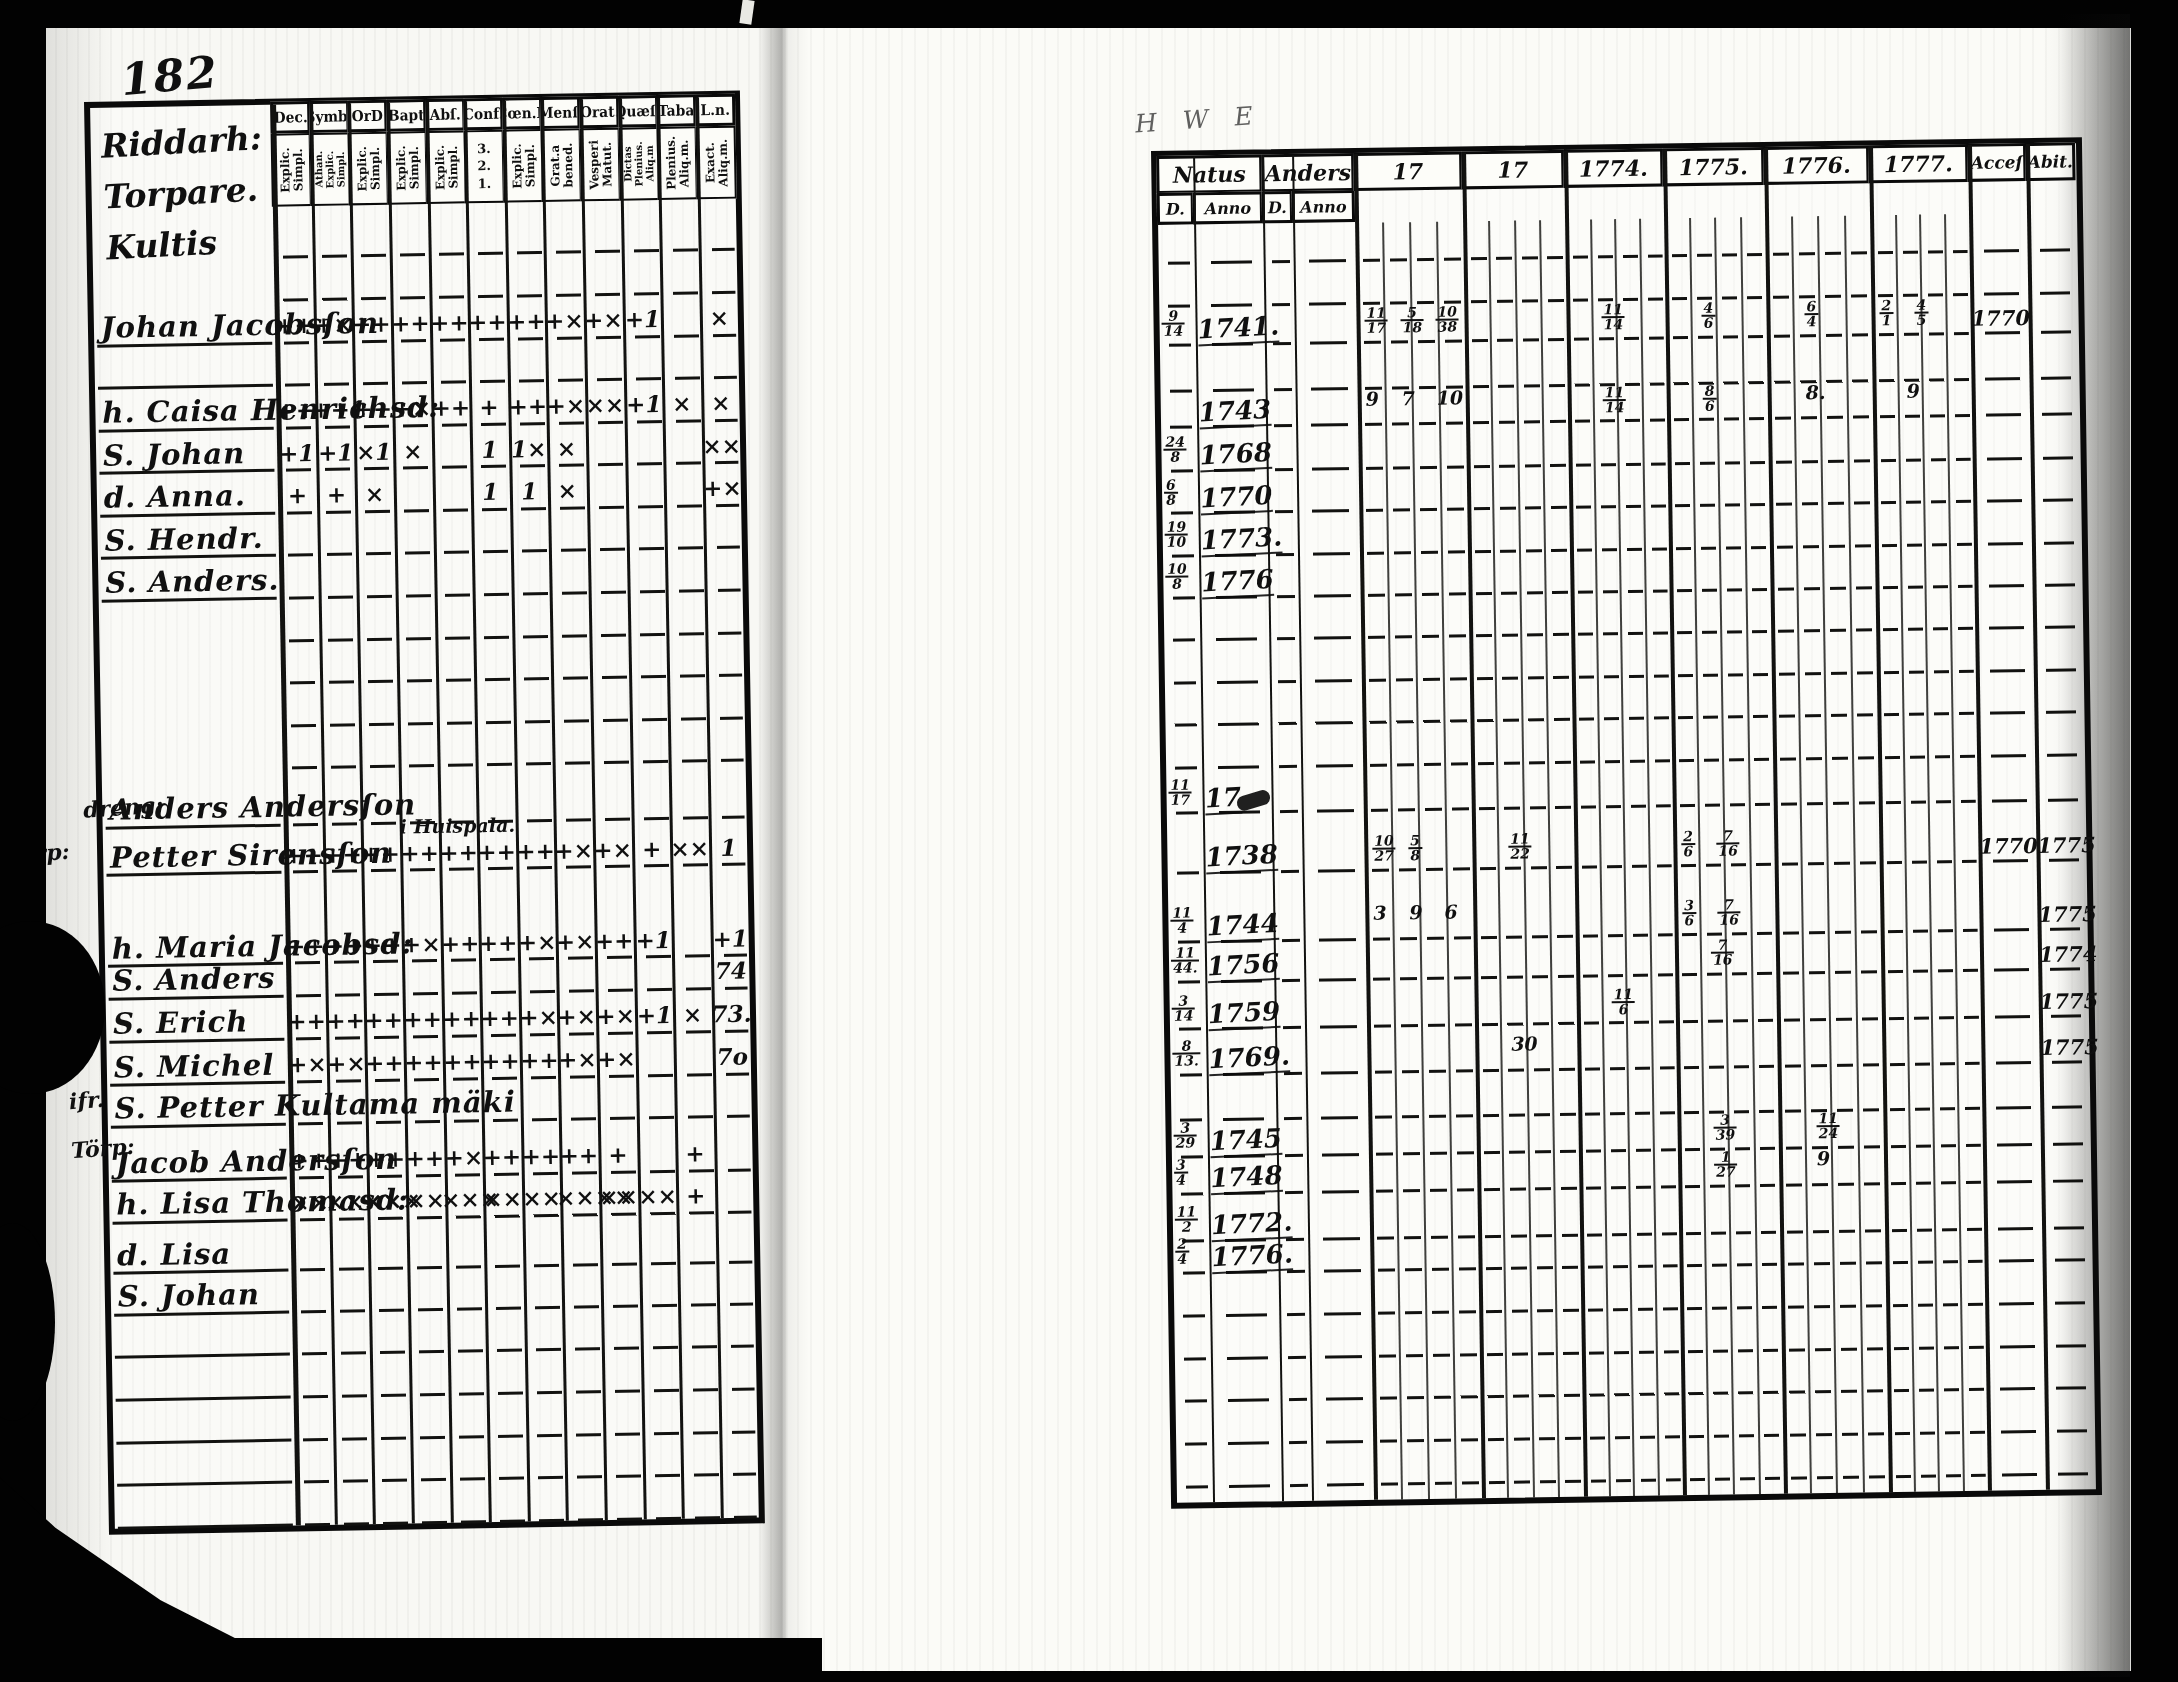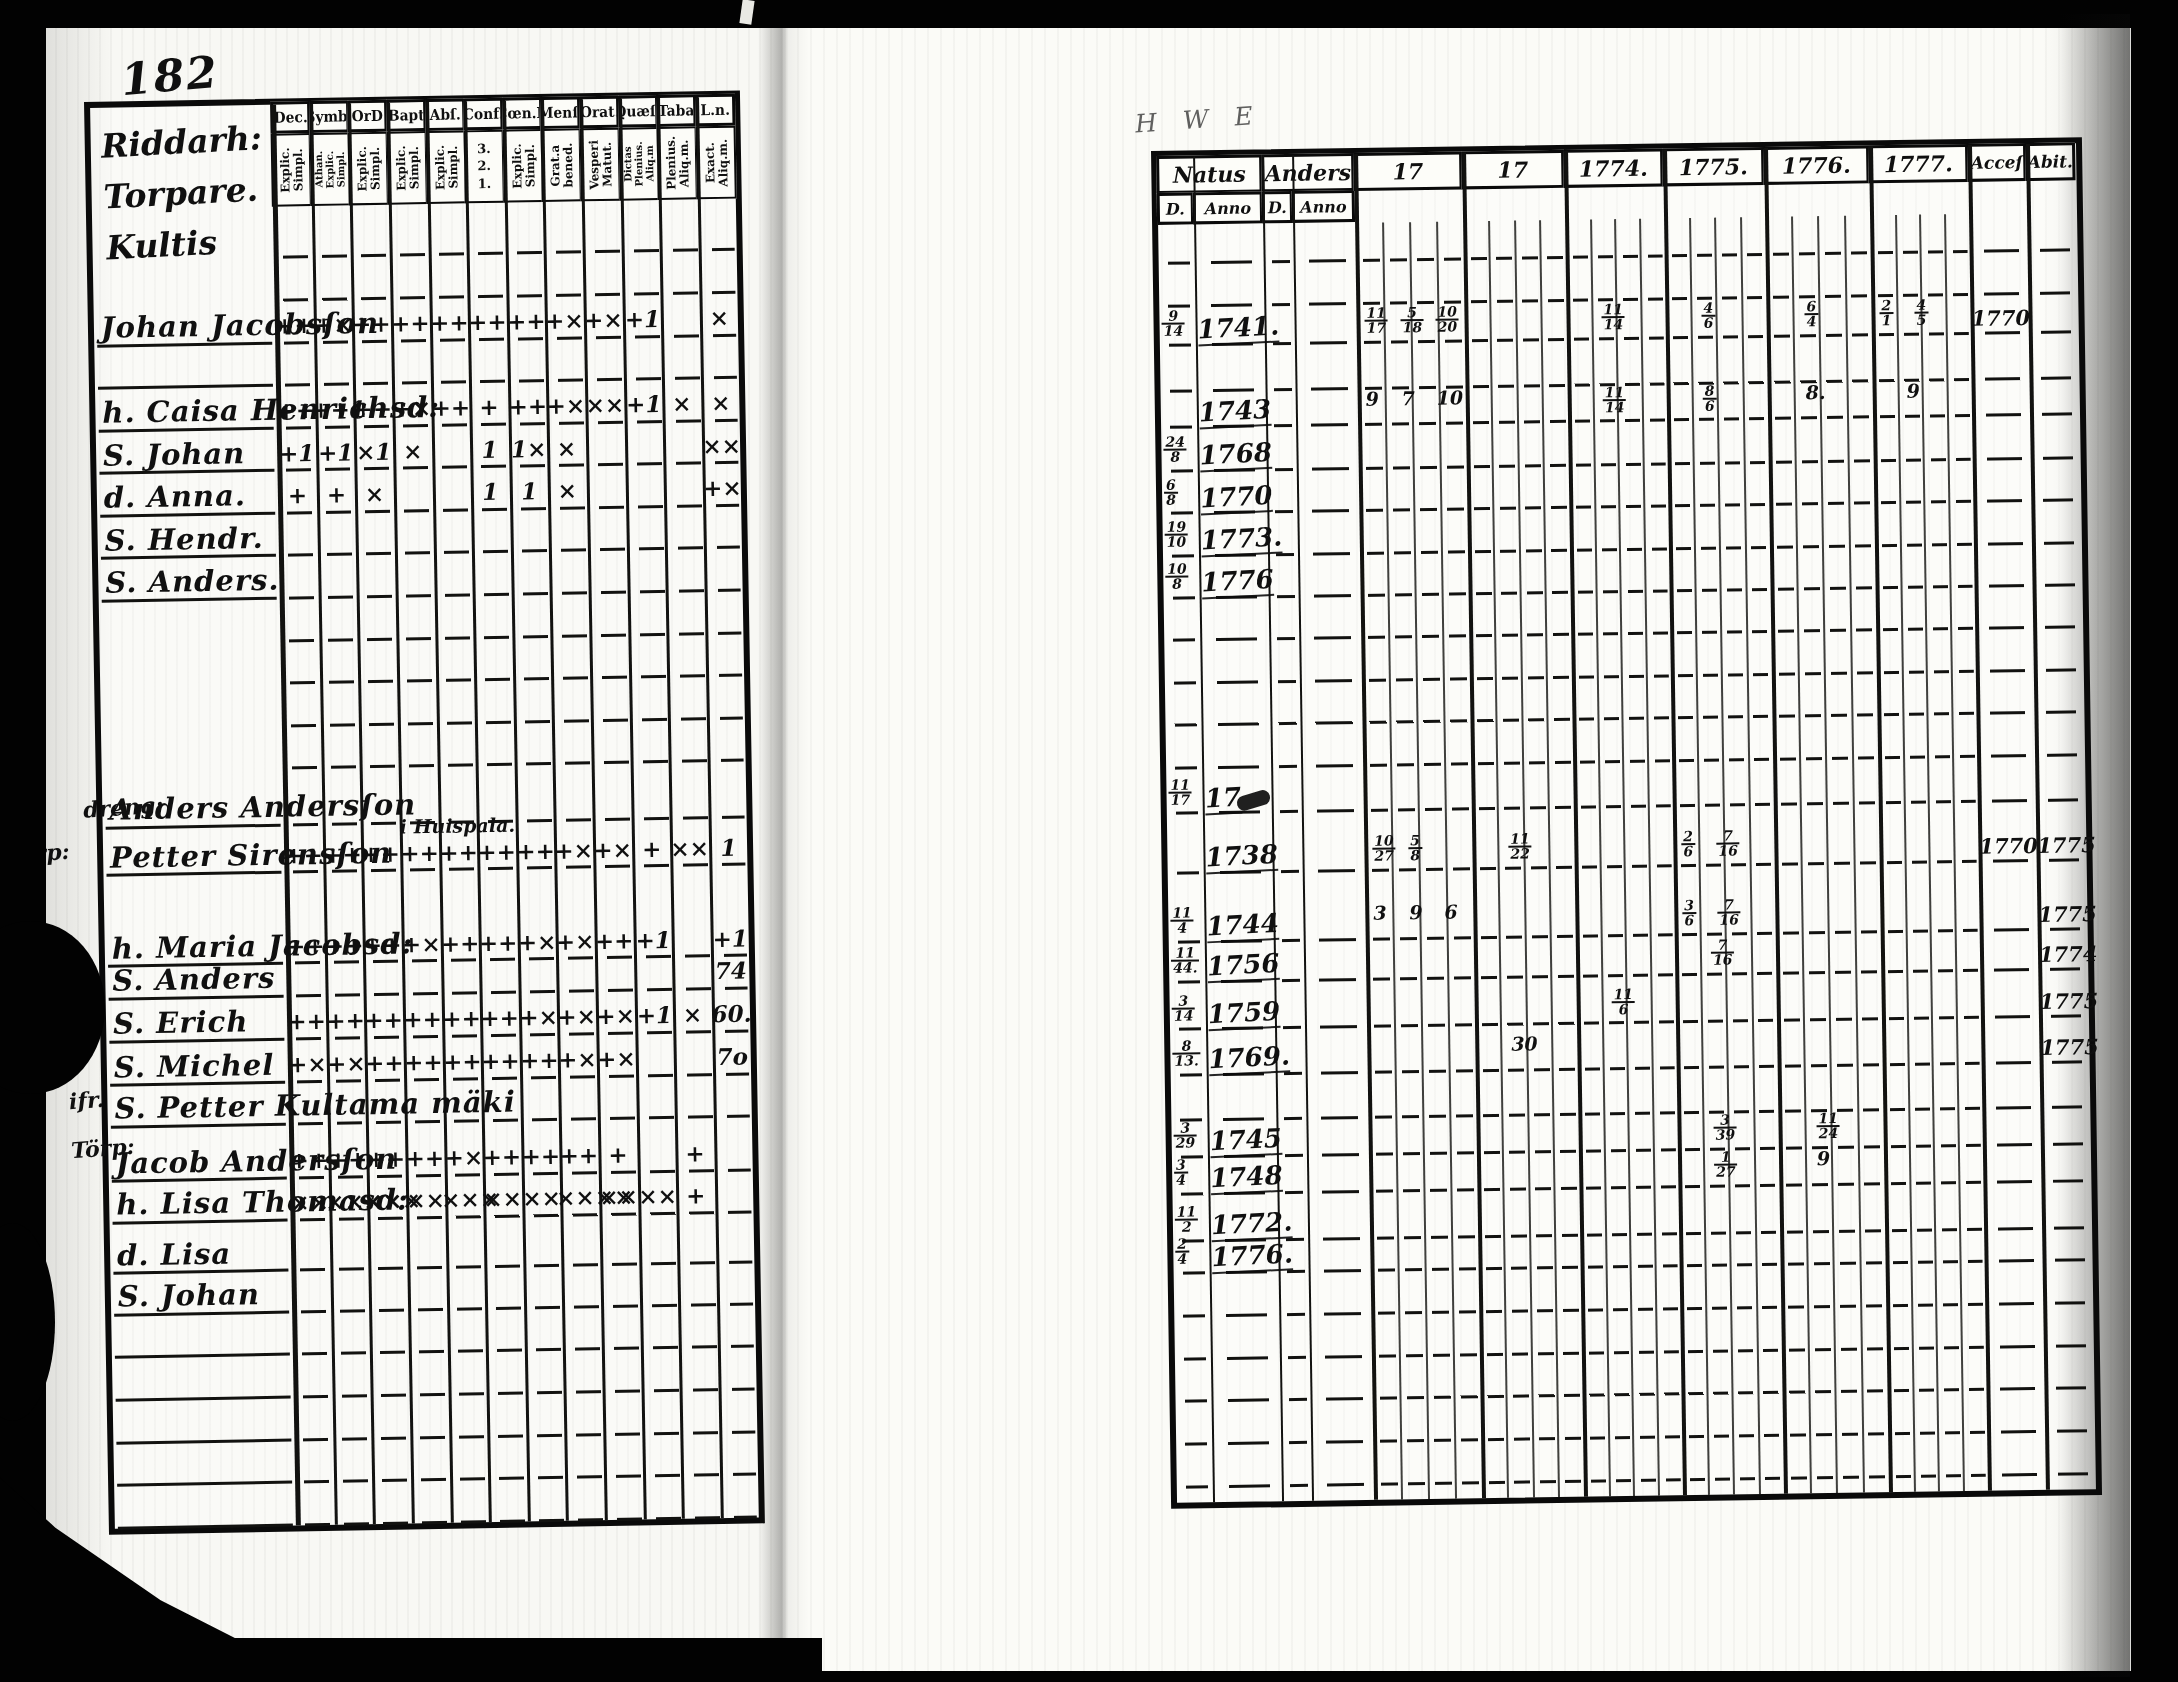--- a/index.html
+++ b/index.html
@@ -275,21 +275,21 @@
       <div style="position: absolute; left: 216px; top: 903px; width: 47px; text-align: center; font-size: 23px; font-style: italic; font-weight: 700; letter-spacing: 0px; white-space: nowrap;">++</div>
       <div style="position: absolute; left: 254px; top: 903px; width: 47px; text-align: center; font-size: 23px; font-style: italic; font-weight: 700; letter-spacing: 0px; white-space: nowrap;">++</div>
       <div style="position: absolute; left: 293px; top: 903px; width: 47px; text-align: center; font-size: 23px; font-style: italic; font-weight: 700; letter-spacing: 0px; white-space: nowrap;">++</div>
       <div style="position: absolute; left: 332px; top: 903px; width: 47px; text-align: center; font-size: 23px; font-style: italic; font-weight: 700; letter-spacing: 0px; white-space: nowrap;">++</div>
       <div style="position: absolute; left: 370px; top: 903px; width: 47px; text-align: center; font-size: 23px; font-style: italic; font-weight: 700; letter-spacing: 0px; white-space: nowrap;">++</div>
       <div style="position: absolute; left: 409px; top: 903px; width: 47px; text-align: center; font-size: 23px; font-style: italic; font-weight: 700; letter-spacing: 0px; white-space: nowrap;">+×</div>
       <div style="position: absolute; left: 447px; top: 903px; width: 47px; text-align: center; font-size: 23px; font-style: italic; font-weight: 700; letter-spacing: 0px; white-space: nowrap;">+×</div>
       <div style="position: absolute; left: 486px; top: 903px; width: 47px; text-align: center; font-size: 23px; font-style: italic; font-weight: 700; letter-spacing: 0px; white-space: nowrap;">+×</div>
       <div style="position: absolute; left: 525px; top: 903px; width: 47px; text-align: center; font-size: 23px; font-style: italic; font-weight: 700; letter-spacing: 0px; white-space: nowrap;">+1</div>
       <div style="position: absolute; left: 563px; top: 903px; width: 47px; text-align: center; font-size: 23px; font-style: italic; font-weight: 700; letter-spacing: 0px; white-space: nowrap;">×</div>
-      <div style="position: absolute; left: 602px; top: 903px; width: 47px; text-align: center; font-size: 23px; font-style: italic; font-weight: 700; letter-spacing: 0px; white-space: nowrap;">60.</div>
+      <div style="position: absolute; left: 602px; top: 903px; width: 47px; text-align: center; font-size: 23px; font-style: italic; font-weight: 700; letter-spacing: 0px; white-space: nowrap;">73.</div>
       <div style="position: absolute; left: 7px; top: 943px; height: 34px; font-size: 29px; font-style: italic; font-weight: 600; white-space: nowrap; letter-spacing: 1px;">S. Michel</div>
       <div style="position: absolute; left: 177px; top: 946px; width: 47px; text-align: center; font-size: 23px; font-style: italic; font-weight: 700; letter-spacing: 0px; white-space: nowrap;">+×</div>
       <div style="position: absolute; left: 216px; top: 946px; width: 47px; text-align: center; font-size: 23px; font-style: italic; font-weight: 700; letter-spacing: 0px; white-space: nowrap;">+×</div>
       <div style="position: absolute; left: 254px; top: 946px; width: 47px; text-align: center; font-size: 23px; font-style: italic; font-weight: 700; letter-spacing: 0px; white-space: nowrap;">++</div>
       <div style="position: absolute; left: 293px; top: 946px; width: 47px; text-align: center; font-size: 23px; font-style: italic; font-weight: 700; letter-spacing: 0px; white-space: nowrap;">++</div>
       <div style="position: absolute; left: 332px; top: 946px; width: 47px; text-align: center; font-size: 23px; font-style: italic; font-weight: 700; letter-spacing: 0px; white-space: nowrap;">++</div>
       <div style="position: absolute; left: 370px; top: 946px; width: 47px; text-align: center; font-size: 23px; font-style: italic; font-weight: 700; letter-spacing: 0px; white-space: nowrap;">++</div>
       <div style="position: absolute; left: 409px; top: 946px; width: 47px; text-align: center; font-size: 23px; font-style: italic; font-weight: 700; letter-spacing: 0px; white-space: nowrap;">++</div>
       <div style="position: absolute; left: 447px; top: 946px; width: 47px; text-align: center; font-size: 23px; font-style: italic; font-weight: 700; letter-spacing: 0px; white-space: nowrap;">+×</div>
       <div style="position: absolute; left: 486px; top: 946px; width: 47px; text-align: center; font-size: 23px; font-style: italic; font-weight: 700; letter-spacing: 0px; white-space: nowrap;">+×</div>
@@ -749,21 +749,21 @@
       <div class="fr" style="position: absolute; left: 205px; top: 153px; font-size: 14px;">
         <span class="t">11</span>
         <span class="b">17</span>
       </div>
       <div class="fr" style="position: absolute; left: 241px; top: 153px; font-size: 14px;">
         <span class="t">5</span>
         <span class="b">18</span>
       </div>
       <div class="fr" style="position: absolute; left: 276px; top: 153px; font-size: 14px;">
         <span class="t">10</span>
-        <span class="b">20</span>
+        <span class="b">38</span>
       </div>
       <div class="fr" style="position: absolute; left: 442px; top: 153px; font-size: 14px;">
         <span class="t">11</span>
         <span class="b">14</span>
       </div>
       <div class="fr" style="position: absolute; left: 542px; top: 153px; font-size: 14px;">
         <span class="t">4</span>
         <span class="b">6</span>
       </div>
       <div class="fr" style="position: absolute; left: 645px; top: 153px; font-size: 14px;">

